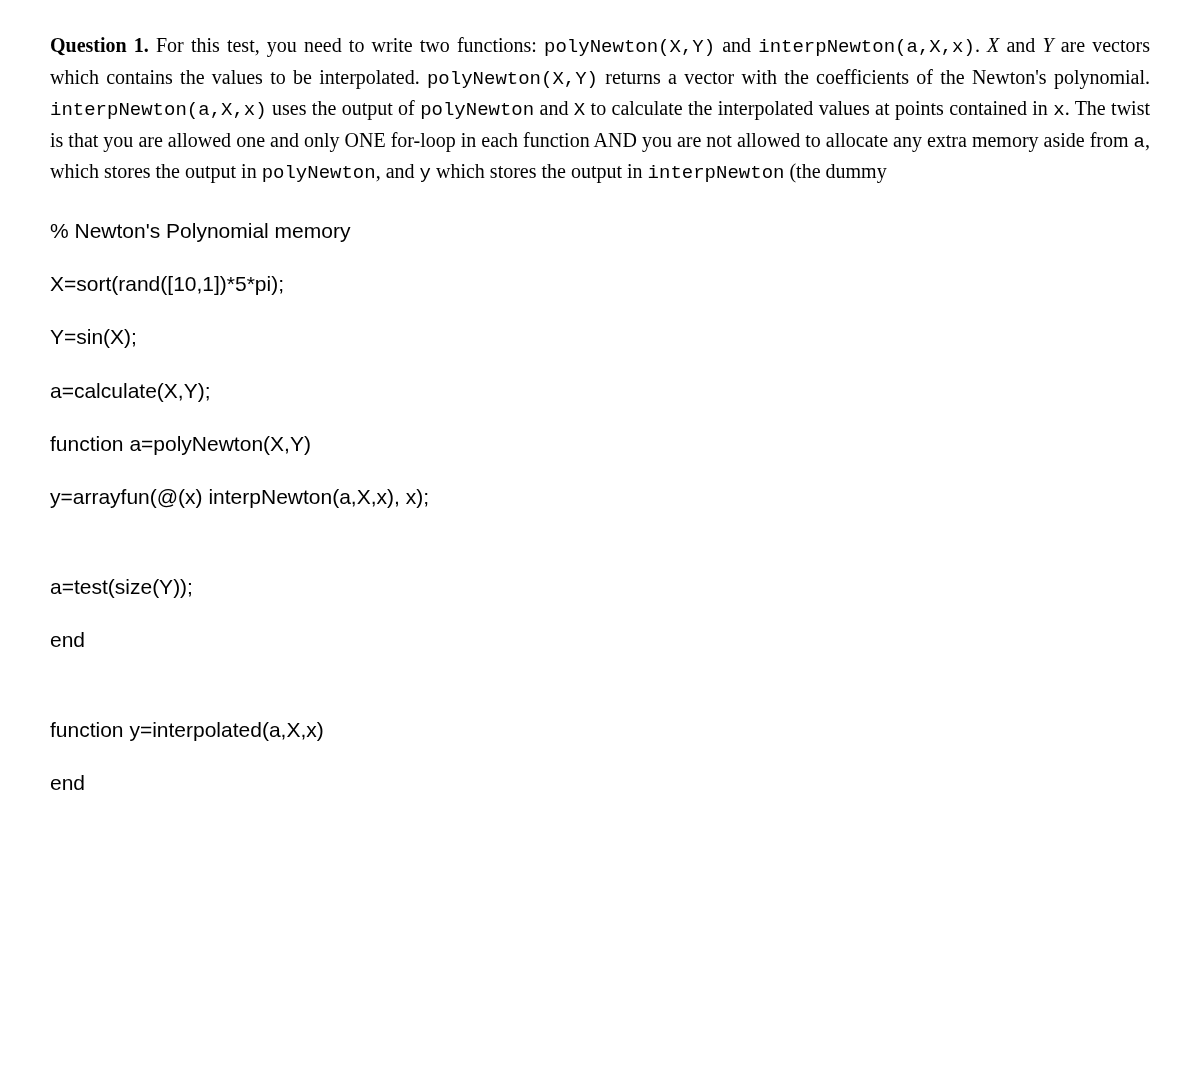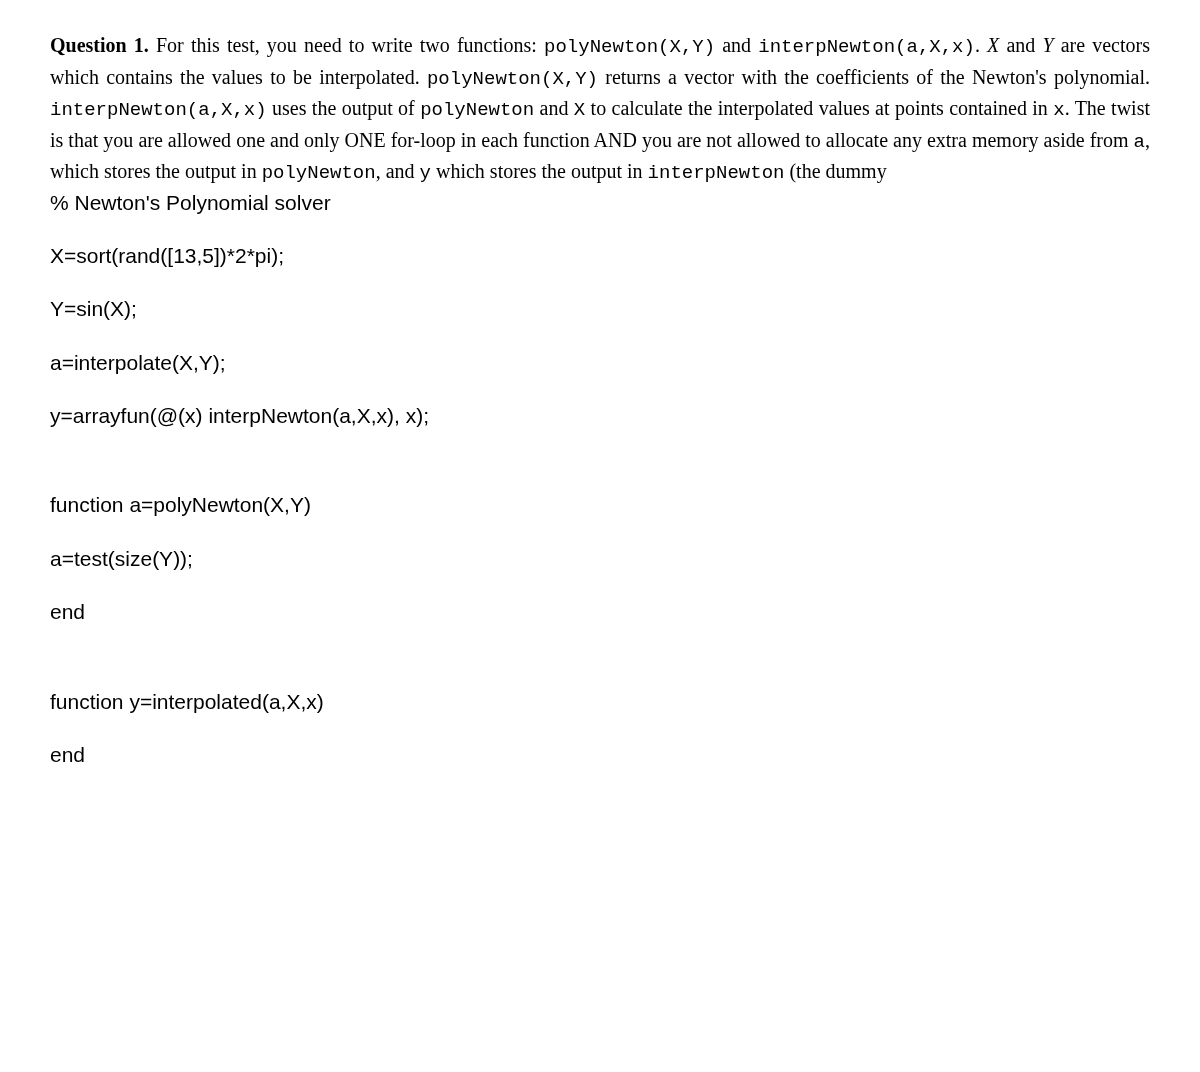--- a/index.html
+++ b/index.html
@@ -12,20 +12,21 @@
       font-family: Georgia, 'Times New Roman', serif;
       padding: 30px 50px;
       color: #000000;
       width: 1200px;
     }
     .question-header {
       font-family: Georgia, 'Times New Roman', serif;
       font-size: 20px;
       line-height: 1.5;
       text-align: justify;
+      margin-bottom: 28px;
     }
     .question-label {
       font-weight: bold;
     }
     .mono {
       font-family: 'Courier New', Courier, monospace;
       font-size: 19px;
     }
     .italic-var {
       font-style: italic;
@@ -45,23 +46,23 @@
     }
   </style>
 </head>
 <body>
 
 <div class="question-header">
   <span class="question-label">Question 1.</span><span> For this test, you need to write two functions: </span><span class="mono">polyNewton(X,Y)</span><span> and </span><span class="mono">interpNewton(a,X,x)</span><span>. </span><span class="italic-var">X</span><span> and </span><span class="italic-var">Y</span><span> are vectors which contains the values to be interpolated. </span><span class="mono">polyNewton(X,Y)</span><span> returns a vector with the coefficients of the Newton's polynomial. </span><span class="mono">interpNewton(a,X,x)</span><span> uses the output of </span><span class="mono">polyNewton</span><span> and </span><span class="mono">X</span><span> to calculate the interpolated values at points contained in </span><span class="mono">x</span><span>. The twist is that you are allowed one and only ONE for-loop in each function AND you are not allowed to allocate any extra memory aside from </span><span class="mono">a</span><span>, which stores the output in </span><span class="mono">polyNewton</span><span>, and </span><span class="mono">y</span><span> which stores the output in </span><span class="mono">interpNewton</span><span> (the dummy</span>
 </div>
 
 <div class="code-section">
-  <div class="code-line">% Newton's Polynomial solver</div>
-  <div class="code-line">X=sort(rand([13,5])*2*pi);</div>
+  <div class="code-line">% Newton's Polynomial memory</div>
+  <div class="code-line">X=sort(rand([10,1])*5*pi);</div>
   <div class="code-line">Y=sin(X);</div>
-  <div class="code-line">a=interpolate(X,Y);</div>
+  <div class="code-line">a=calculate(X,Y);</div>
+  <div class="code-line">function a=polyNewton(X,Y)</div>
   <div class="code-line extra-gap">y=arrayfun(@(x) interpNewton(a,X,x), x);</div>
-  <div class="code-line">function a=polyNewton(X,Y)</div>
   <div class="code-line">a=test(size(Y));</div>
   <div class="code-line extra-gap">end</div>
   <div class="code-line">function y=interpolated(a,X,x)</div>
   <div class="code-line">end</div>
 </div>
 
 </body></html>

